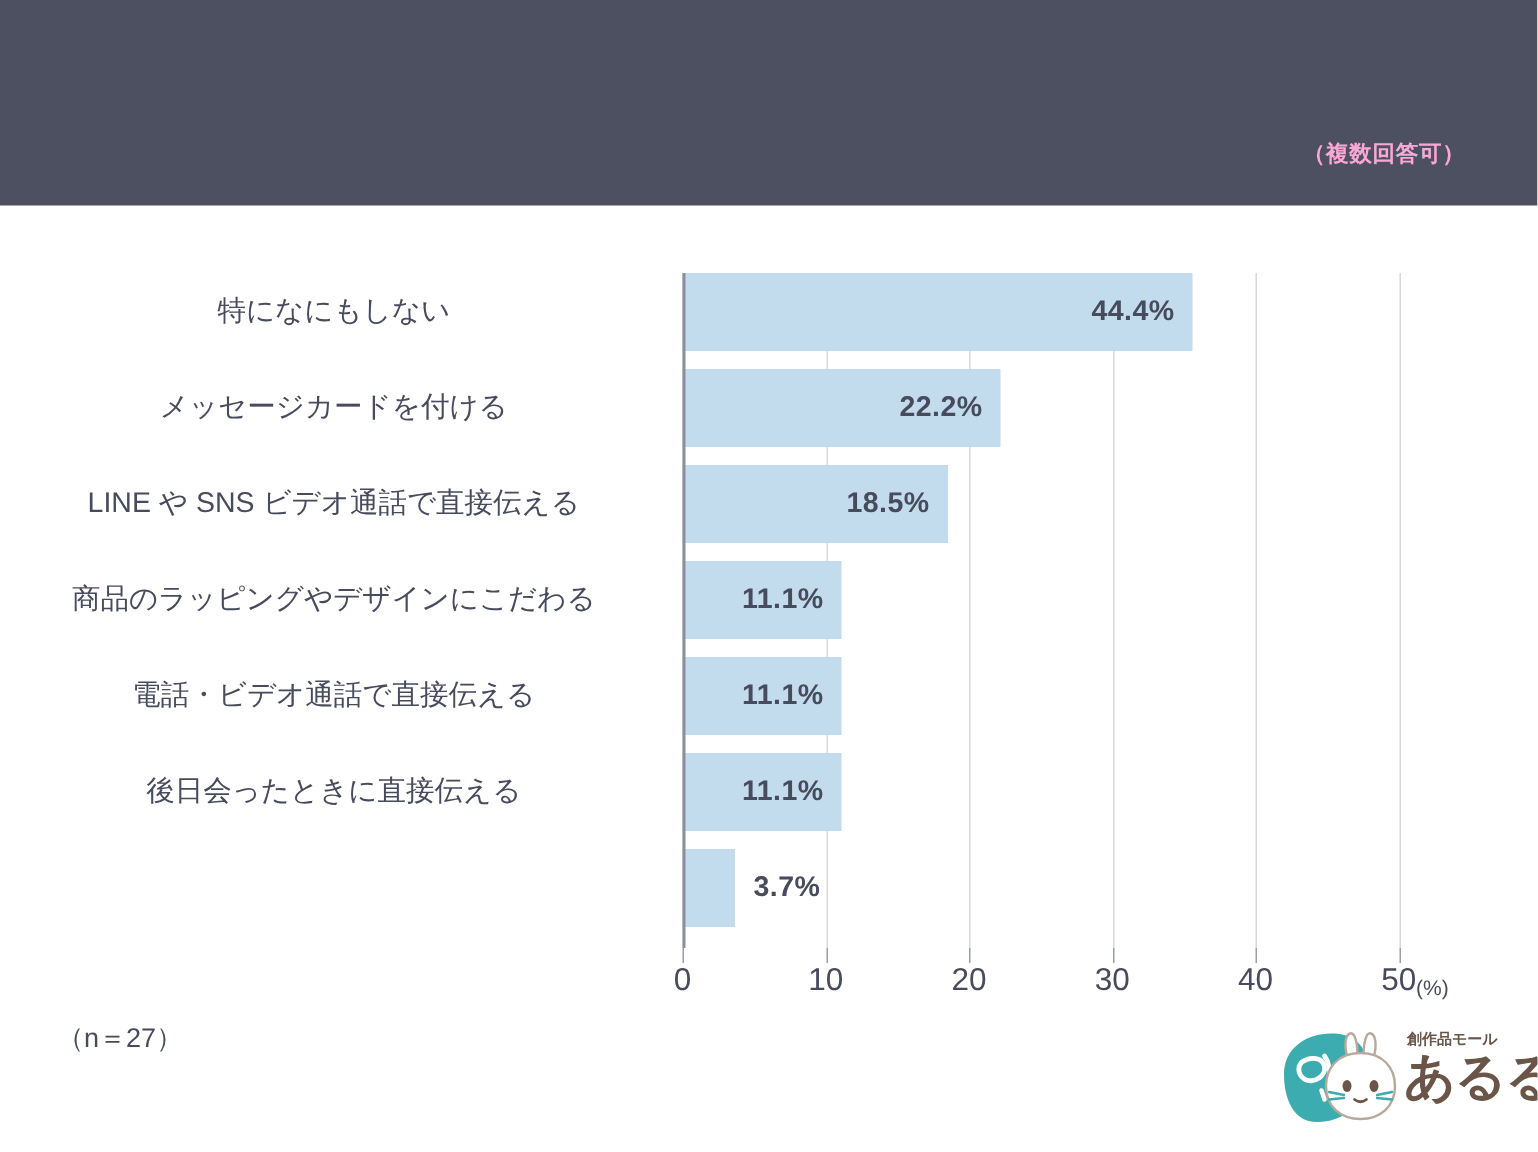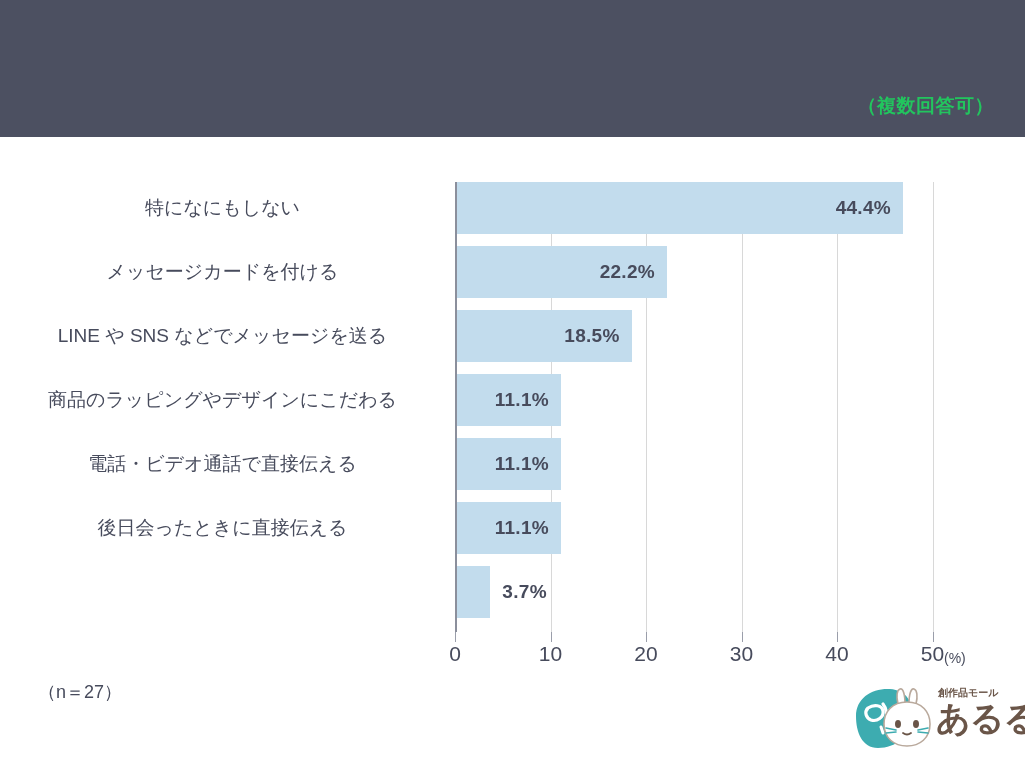--- a/index.html
+++ b/index.html
@@ -23,23 +23,23 @@
     left:0; right:0; top:38px;
     text-align:center;
     color:#ffffff;
     font-size:30px;
     font-weight:bold;
     letter-spacing:1px;
     white-space:nowrap;
   }
   #header-note {
     position:absolute;
-    right:31px; top:93px;
-    color:#22c55e;
-    font-size:19px;
+    right:48px; top:93px;
+    color:#f9a8d4;
+    font-size:15px;
     font-weight:bold;
     letter-spacing:0.5px;
     white-space:nowrap;
   }
 
   
   #chart {
     position:absolute;
     left:0; top:137px;
     width:1025px; height:631px;
@@ -166,32 +166,32 @@
         <div class="gridline" style="left: 95.5px;"></div>
         <div class="gridline" style="left: 191px;"></div>
         <div class="gridline" style="left: 286.5px;"></div>
         <div class="gridline" style="left: 382px;"></div>
         <div class="gridline" style="left: 477.5px;"></div>
       </div>
     <div id="axis-line"></div>
     <div id="bars">
         <div class="row" style="top: 0px; width: 480px;">
           <div class="cat-label-wrap">特になにもしない</div>
-          <div class="bar" style="width: 448px; background: rgb(194, 220, 237);">
+          <div class="bar" style="width: 340px; background: rgb(194, 220, 237);">
             <div class="bar-value inside">44.4%</div>
           </div>
         </div>
         <div class="row" style="top: 64px; width: 480px;">
           <div class="cat-label-wrap">メッセージカードを付ける</div>
           <div class="bar" style="width: 212.01px; background: rgb(194, 220, 237); padding-left: 44px;">
             <div class="bar-value inside">22.2%</div>
           </div>
         </div>
         <div class="row" style="top: 128px; width: 480px;">
-          <div class="cat-label-wrap">LINE や SNS などでメッセージを送る</div>
+          <div class="cat-label-wrap">LINE や SNS ビデオ通話で直接伝える</div>
           <div class="bar" style="width: 176.675px; background: rgb(194, 220, 237);">
             <div class="bar-value inside">18.5%</div>
           </div>
         </div>
         <div class="row" style="top: 192px; width: 480px;">
           <div class="cat-label-wrap">商品のラッピングやデザインにこだわる</div>
           <div class="bar" style="width: 106.005px; background: rgb(194, 220, 237);">
             <div class="bar-value inside">11.1%</div>
           </div>
         </div>

